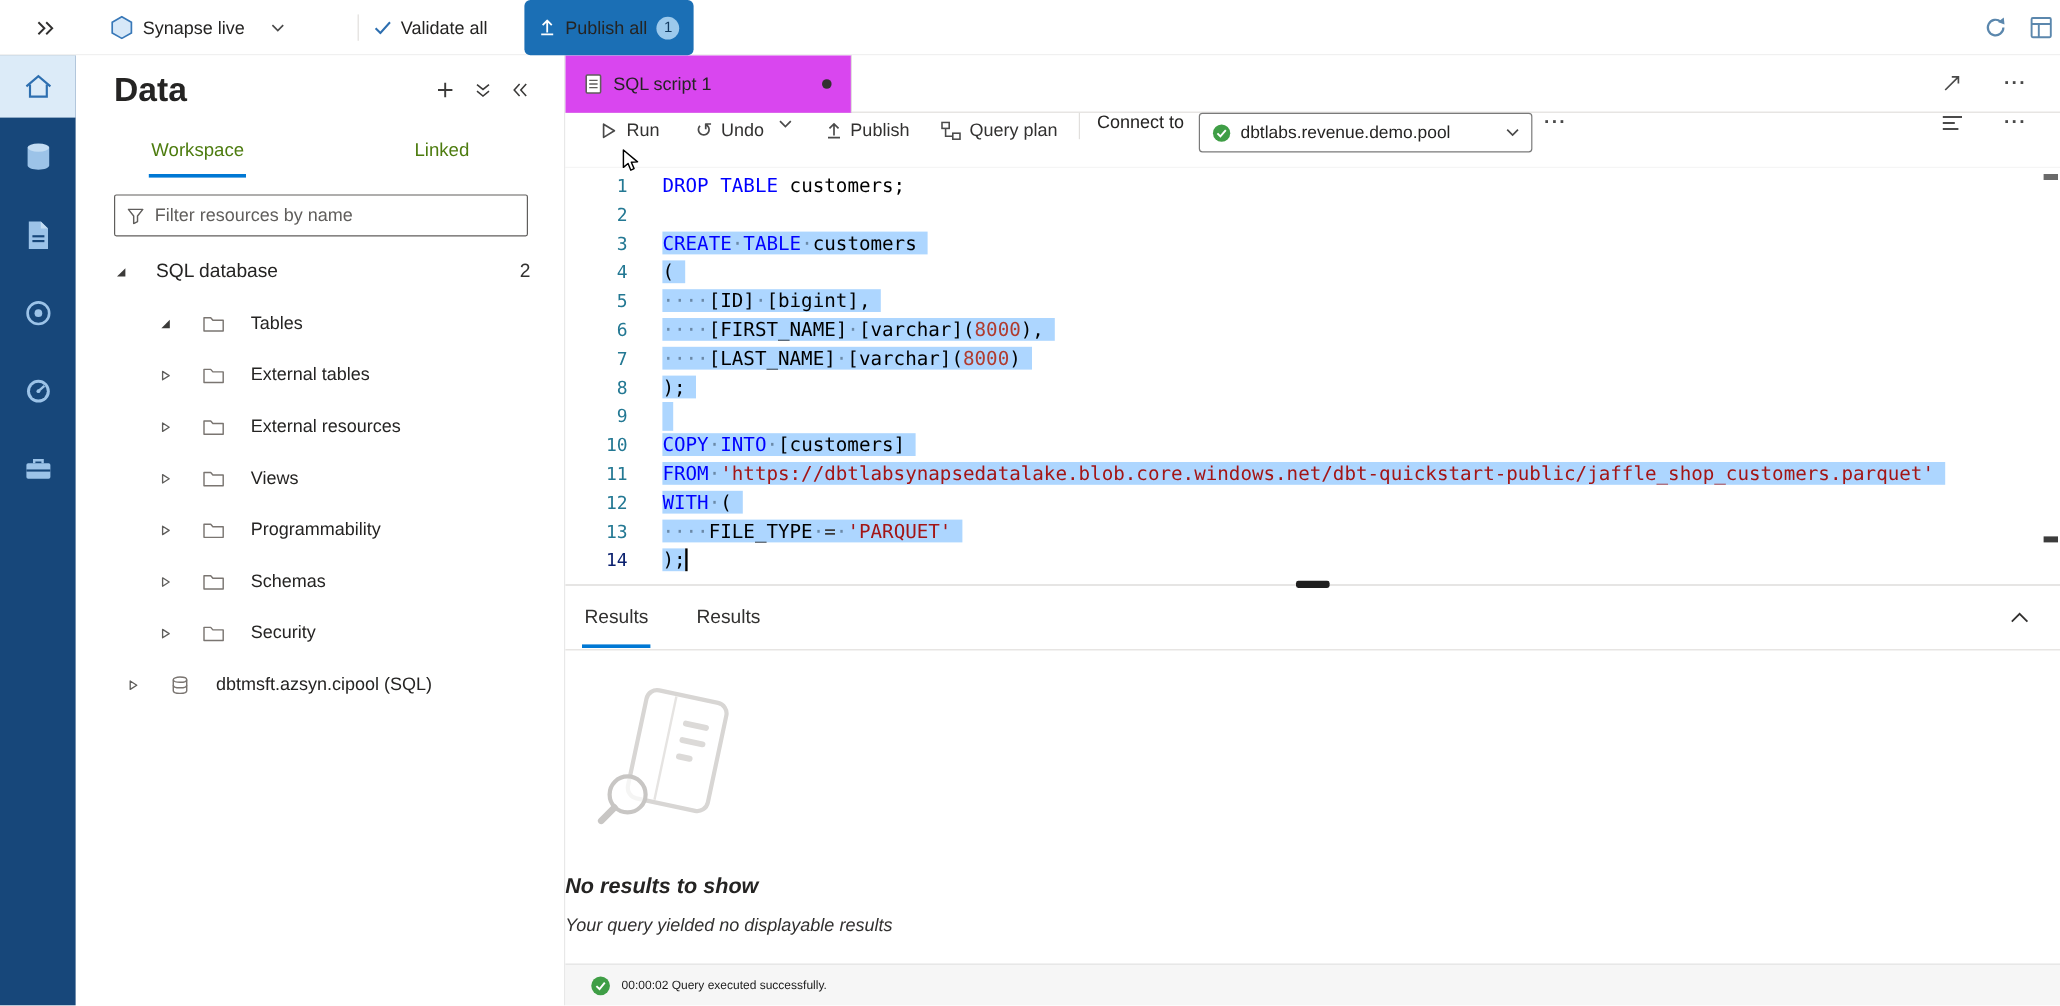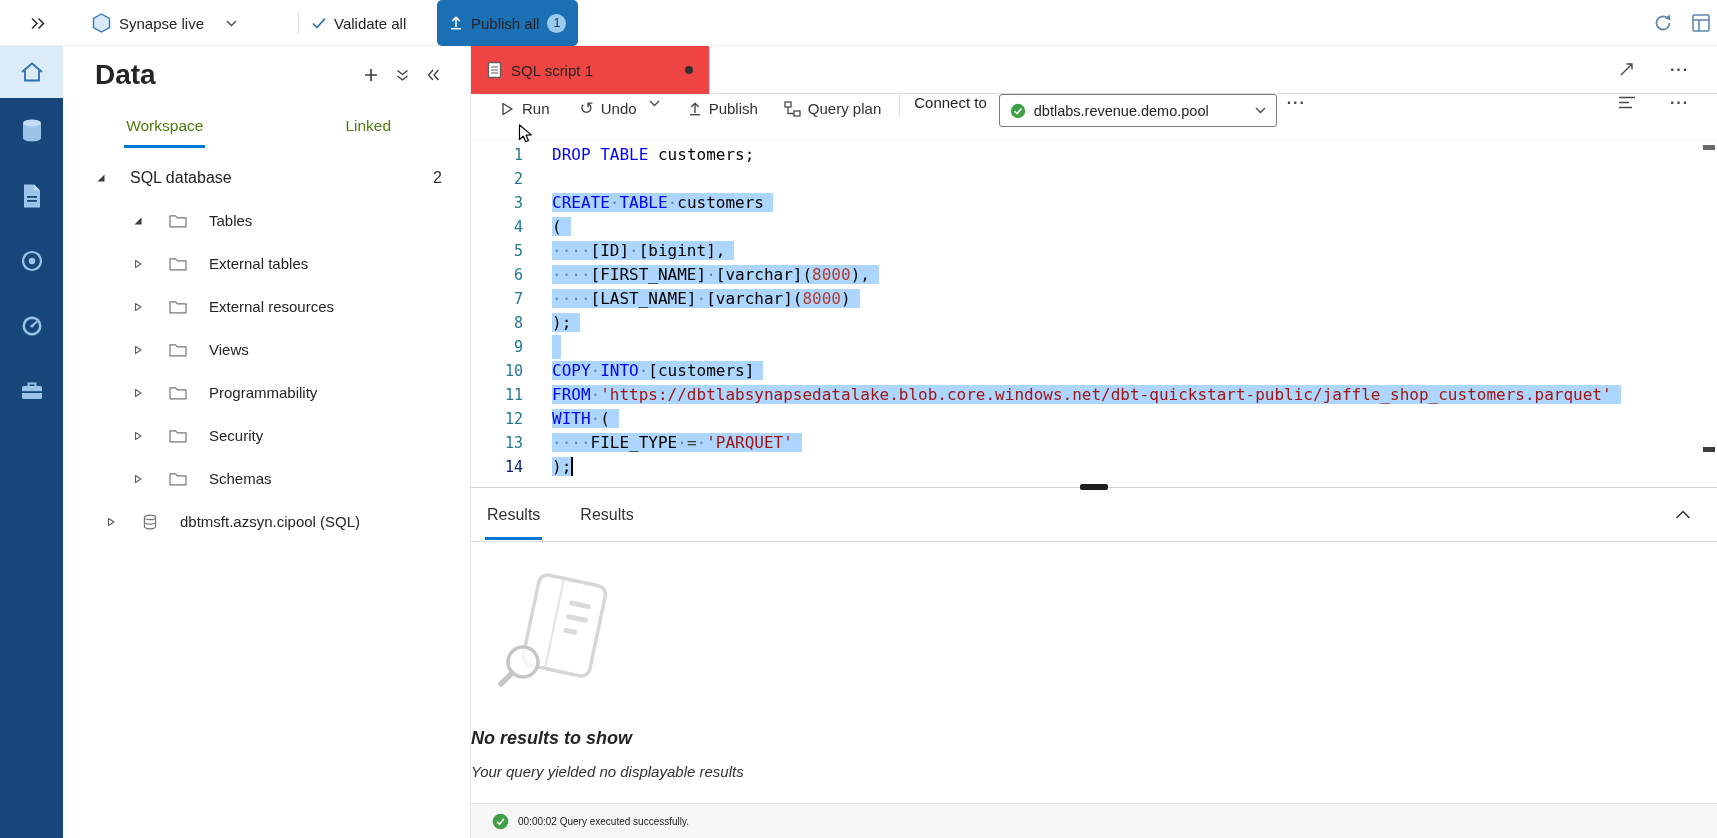--- a/index.html
+++ b/index.html
@@ -53,21 +53,21 @@
   .tree-row.lvl2 { padding-left:70px; }
   .tree-row .arrow { width:12px; display:flex; }
   .tree-row .ticon { margin-left:10px; display:flex; }
   .tree-row .tree-label { margin-left:8px; white-space:nowrap; }
   .tree-row .tree-count { margin-left:auto; margin-right:28px; color:#323130; }
 
   
   .main { position:absolute; top:46px; left:471px; right:0; bottom:0; display:flex; flex-direction:column; background:#fff; }
 
   .tabbar { height:48px; border-bottom:1px solid #e1dfdd; display:flex; align-items:stretch; position:relative; }
-  .script-tab { width:239px; display:flex; align-items:center; padding:0 16px; gap:9px; background:#ef4444;
+  .script-tab { width:239px; display:flex; align-items:center; padding:0 16px; gap:9px; background:#d946ef;
     border-right:1px solid #e1dfdd; margin-bottom:-1px; z-index:2; }
   .script-tab .title { font-size:15px; color:#252423; }
   .script-tab .dot { margin-left:auto; width:8px; height:8px; border-radius:50%; background:#323130; }
   .tabbar-right { margin-left:auto; display:flex; align-items:center; gap:26px; padding-right:18px; }
 
   .toolbar { height:46px; display:flex; align-items:flex-start; padding-left:20px; border-bottom:1px solid #f5f5f5; position:relative; }
   .tbtn { display:flex; align-items:center; gap:7px; font-size:15px; color:#323130; padding:6px 8px; white-space:nowrap; }
   .undo-glyph { font-size:17px; color:#4a4a4a; line-height:1; }
   .tsep { width:1px; height:22px; background:#e1dfdd; margin:0 10px; }
   .connect-label { font-size:15px; color:#252423; margin:0 12px 0 4px; }
@@ -236,20 +236,26 @@
     </span>
   </div>
   <div class="dp-tabs">
     <div class="dp-tab active">
         <span class="tlabel">Workspace</span>
       </div>
     <div class="dp-tab">
         <span class="tlabel">Linked</span>
       </div>
   </div>
+  <div class="dp-search">
+    <svg width="14" height="14" viewBox="0 0 14 14">
+        <path d="M1 1.5 h12 L8.6 7 v4.6 l-3.2 1.7 V7 Z" fill="none" stroke="#605e5c" stroke-width="1.2" stroke-linejoin="round"></path>
+      </svg>
+    <input type="text" placeholder="Filter resources by name" style="">
+  </div>
   <div class="data-tree">
       <div class="tree-row lvl0">
         <span class="arrow">
           <svg width="10" height="10" viewBox="0 0 10 10">
             <polygon points="8.5,1.5 8.5,8.5 1.5,8.5" fill="#3b3a39"></polygon>
           </svg>
         </span>
         <span class="tree-label">SQL database</span>
         <span class="tree-count">2</span>
       </div>
@@ -322,34 +328,34 @@
         <span class="arrow">
           <svg width="10" height="10" viewBox="0 0 10 10">
             <path d="M2.5 1.5 L8 5 L2.5 8.5 Z" fill="none" stroke="#5f5e5c" stroke-width="1.1" stroke-linejoin="round"></path>
           </svg>
         </span>
         <span class="ticon">
           <svg width="18" height="14" viewBox="0 0 18 14">
             <path d="M1 12.8 V1.8 h5.6 l1.8 2.1 H17 v8.9 Z" fill="#fff" stroke="#7a7571" stroke-width="1.2" stroke-linejoin="round"></path>
           </svg>
         </span>
+        <span class="tree-label">Schemas</span>
+      </div>
+      <div class="tree-row lvl2">
+        <span class="arrow">
+          <svg width="10" height="10" viewBox="0 0 10 10">
+            <path d="M2.5 1.5 L8 5 L2.5 8.5 Z" fill="none" stroke="#5f5e5c" stroke-width="1.1" stroke-linejoin="round"></path>
+          </svg>
+        </span>
+        <span class="ticon">
+          <svg width="18" height="14" viewBox="0 0 18 14">
+            <path d="M1 12.8 V1.8 h5.6 l1.8 2.1 H17 v8.9 Z" fill="#fff" stroke="#7a7571" stroke-width="1.2" stroke-linejoin="round"></path>
+          </svg>
+        </span>
         <span class="tree-label">Security</span>
-      </div>
-      <div class="tree-row lvl2">
-        <span class="arrow">
-          <svg width="10" height="10" viewBox="0 0 10 10">
-            <path d="M2.5 1.5 L8 5 L2.5 8.5 Z" fill="none" stroke="#5f5e5c" stroke-width="1.1" stroke-linejoin="round"></path>
-          </svg>
-        </span>
-        <span class="ticon">
-          <svg width="18" height="14" viewBox="0 0 18 14">
-            <path d="M1 12.8 V1.8 h5.6 l1.8 2.1 H17 v8.9 Z" fill="#fff" stroke="#7a7571" stroke-width="1.2" stroke-linejoin="round"></path>
-          </svg>
-        </span>
-        <span class="tree-label">Schemas</span>
       </div>
       <div class="tree-row lvl1">
         <span class="arrow">
           <svg width="10" height="10" viewBox="0 0 10 10">
             <path d="M2.5 1.5 L8 5 L2.5 8.5 Z" fill="none" stroke="#5f5e5c" stroke-width="1.1" stroke-linejoin="round"></path>
           </svg>
         </span>
         <span class="ticon">
           <svg width="16" height="16" viewBox="0 0 16 16" fill="none" stroke="#7a7571" stroke-width="1.2">
             <ellipse cx="8" cy="3.4" rx="5.6" ry="2.2"></ellipse>

